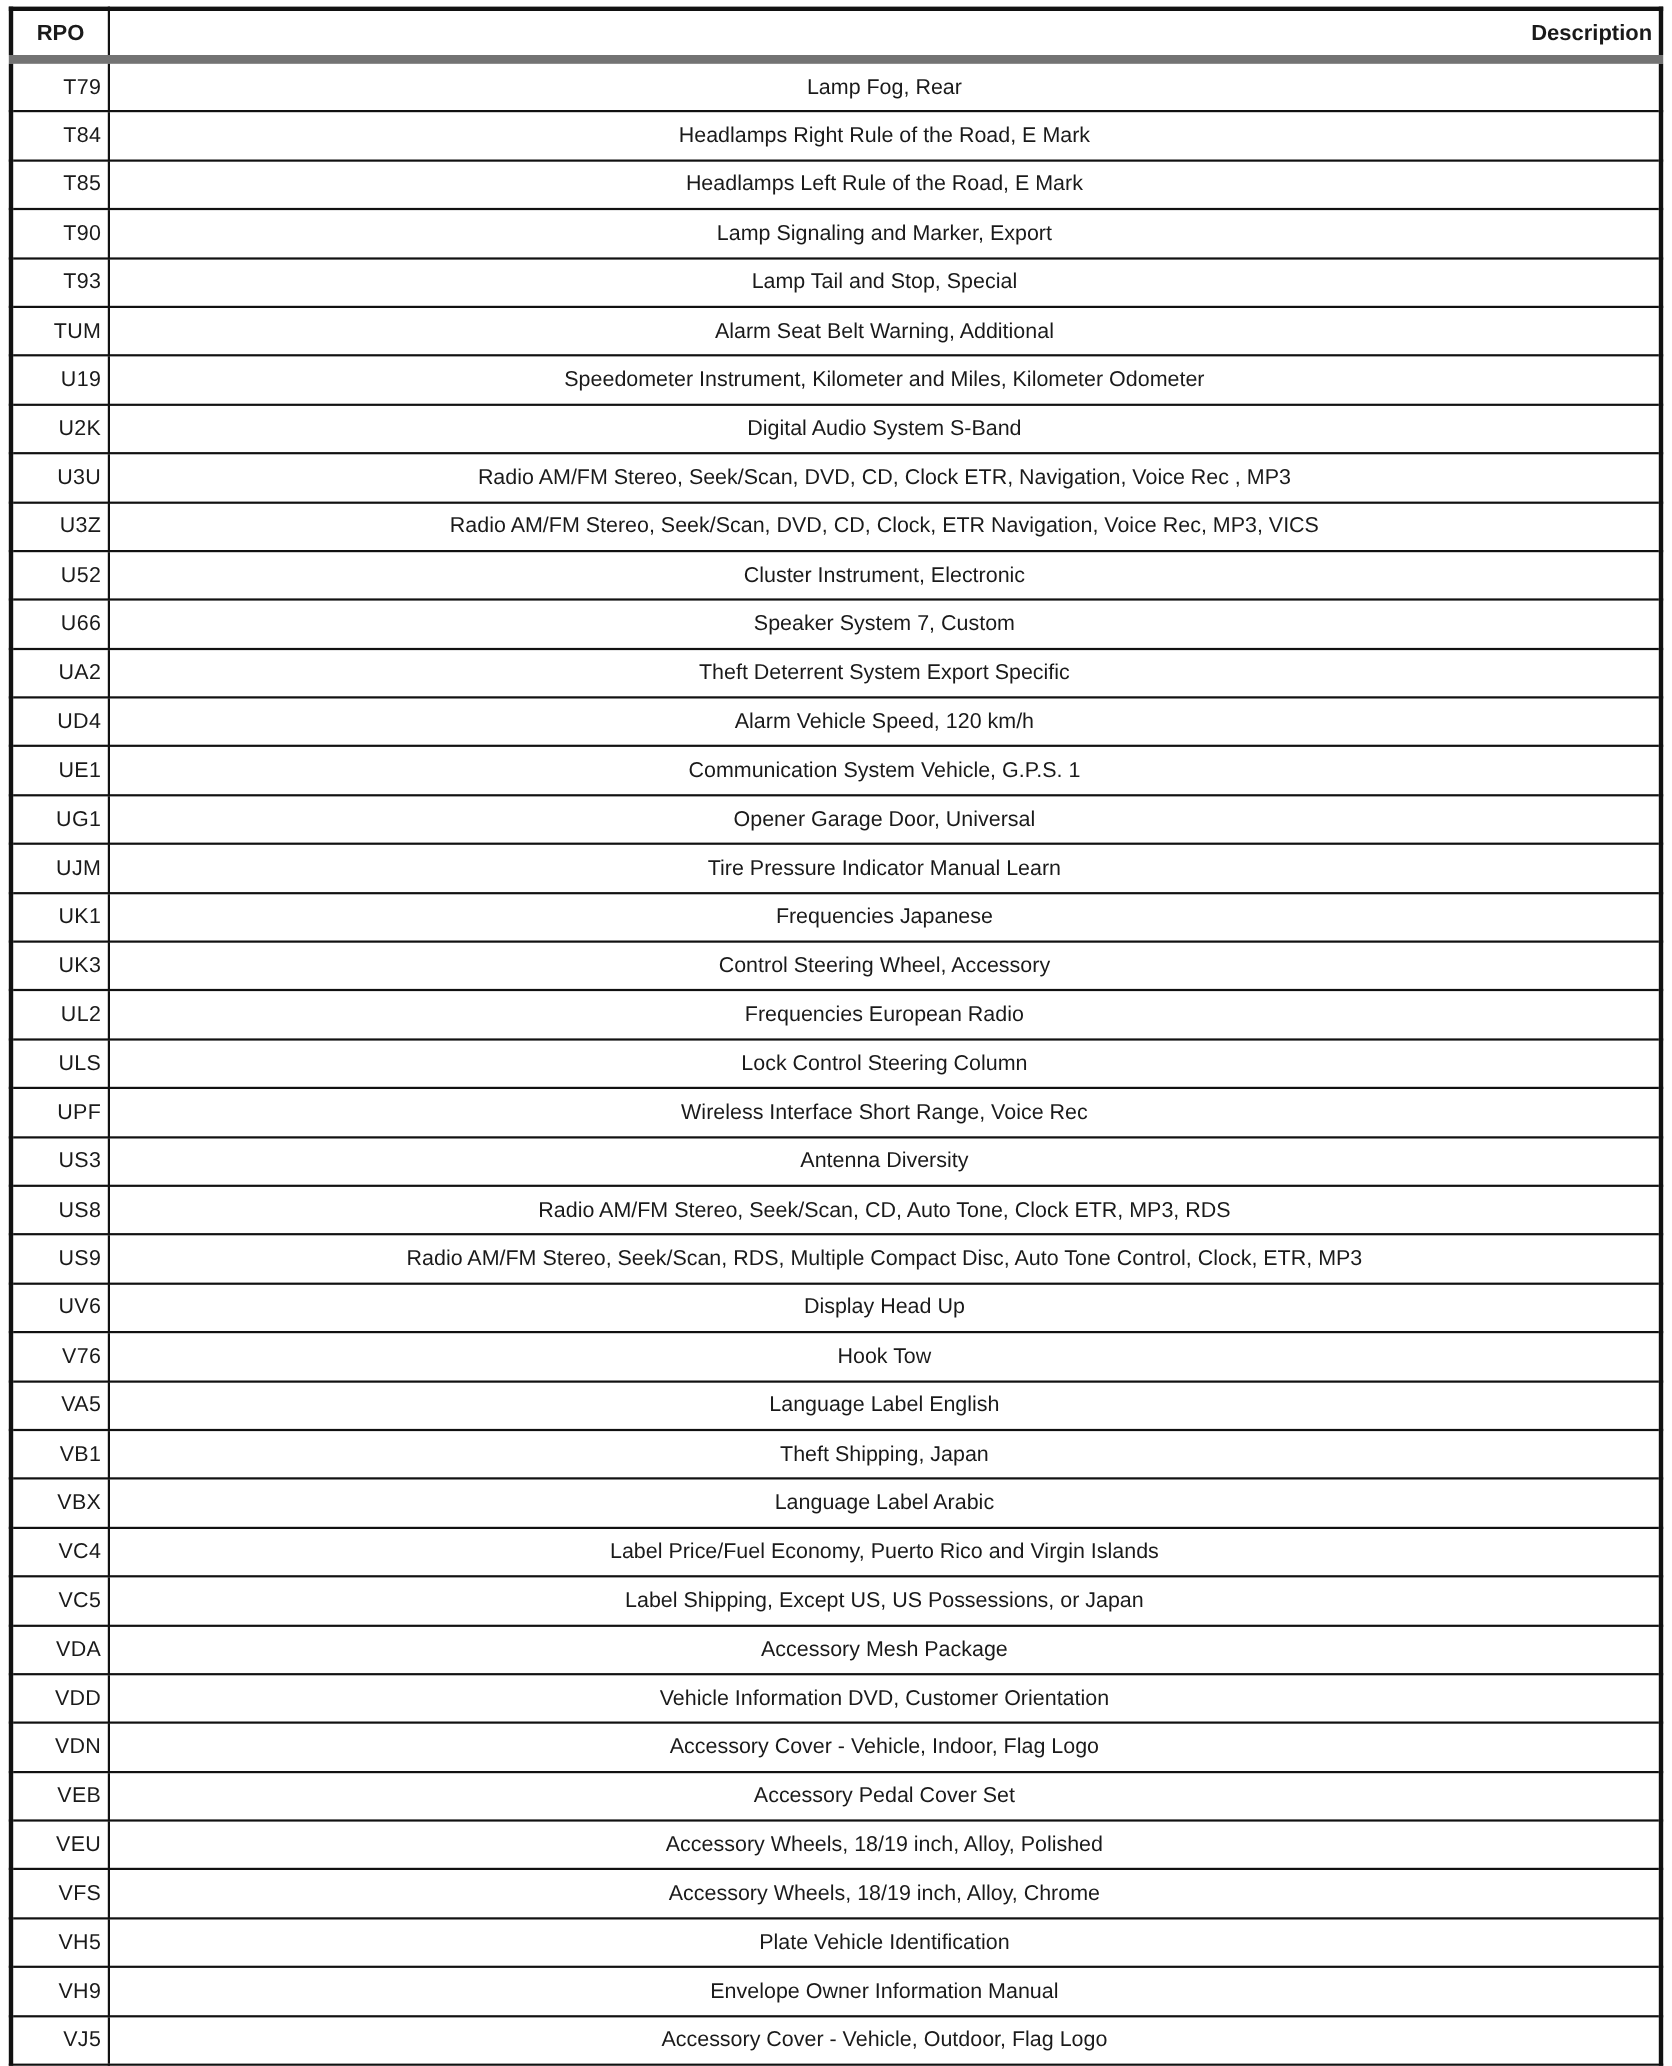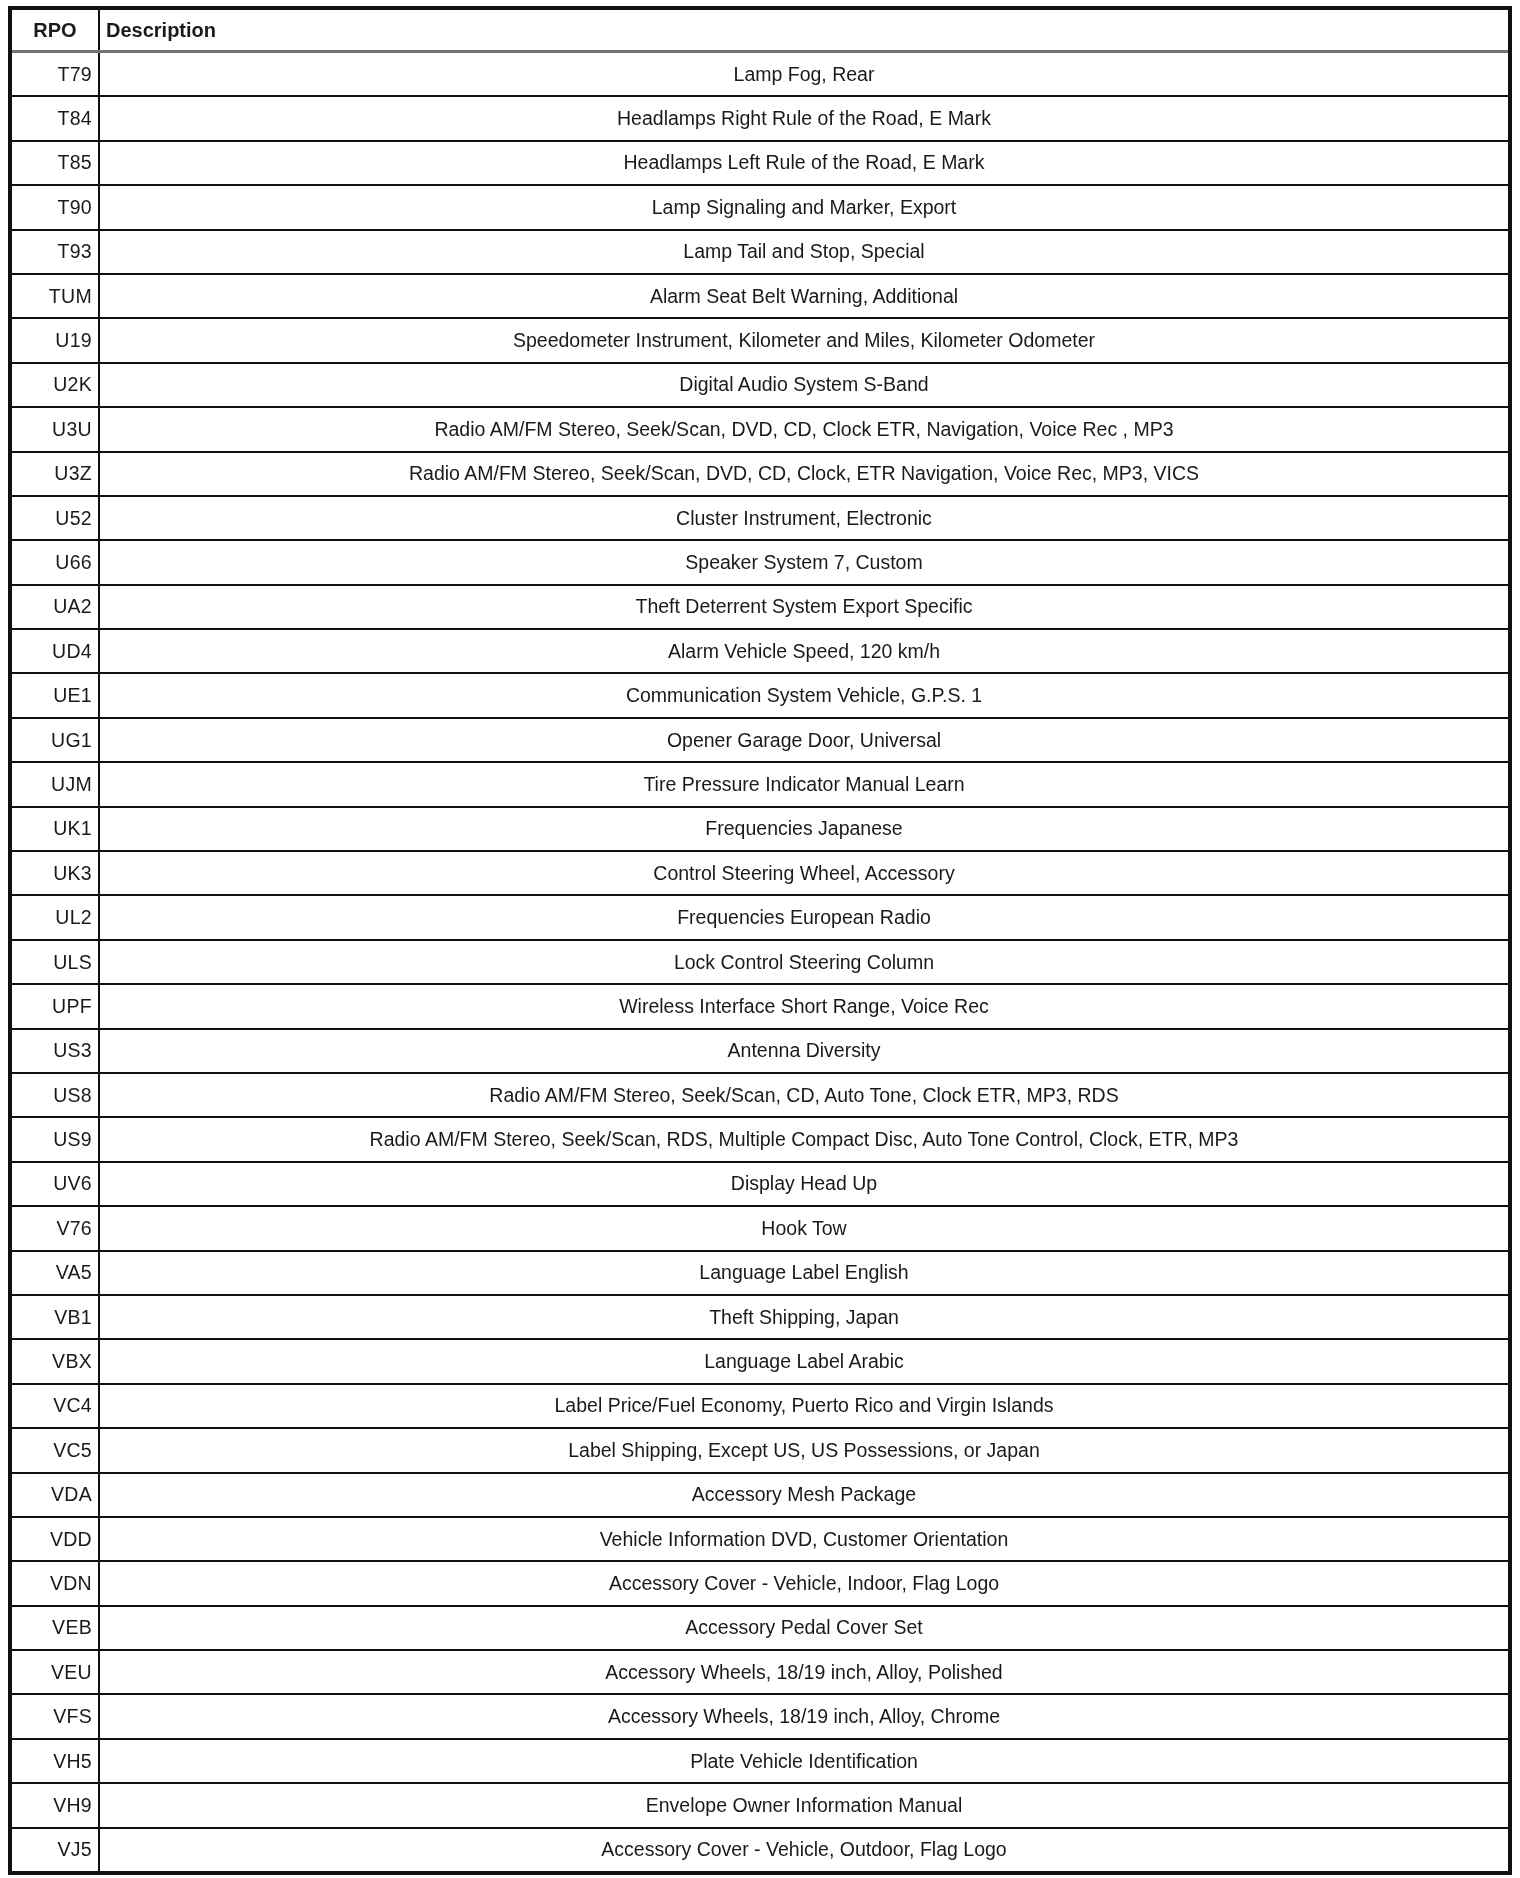--- a/index.html
+++ b/index.html
@@ -32,28 +32,28 @@
   }
   table.rpo-table {
     border: 4px solid #111111;
   }
   table.rpo-table th {
     font-weight: bold;
     font-size: 20px;
     height: 36px;
     padding: 2px 6px;
     background: #ffffff;
-    border-bottom: 3px solid #737373;
+    border-bottom: 8px solid #737373;
   }
   th.col-rpo {
     width: 74px;
     text-align: center;
   }
   th.col-desc {
-    text-align: left;
+    text-align: right;
   }
   table.rpo-table td {
     font-size: 19.5px;
     height: 40.4px;
     padding: 1px 6px;
     vertical-align: middle;
     white-space: nowrap;
     overflow: hidden;
   }
   td.rpo-cell {

